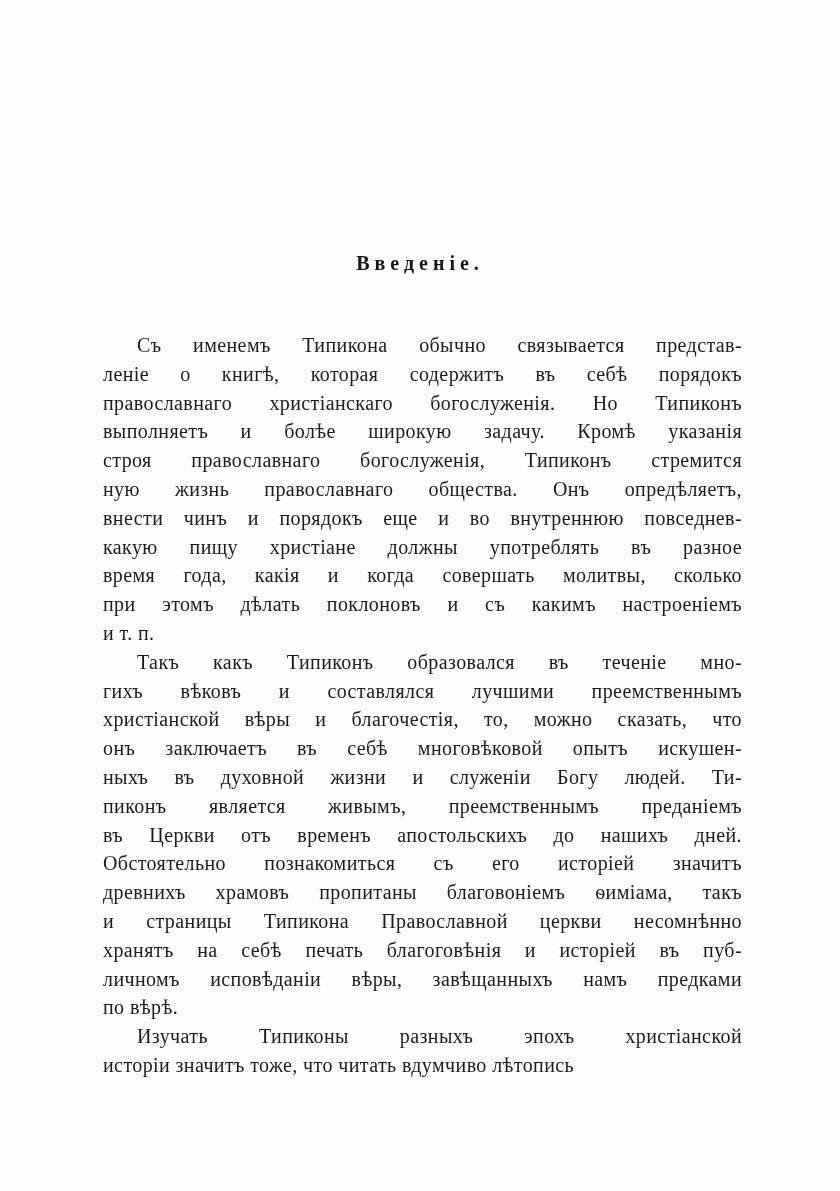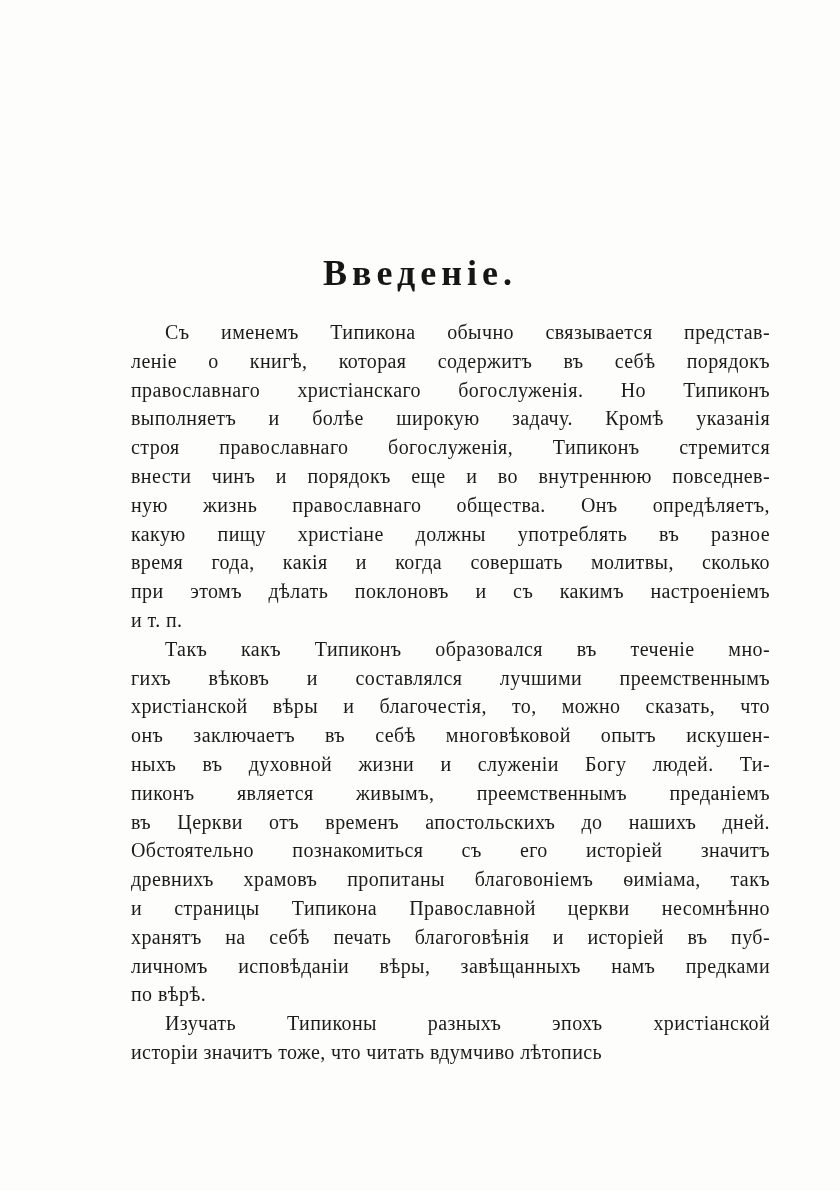--- a/index.html
+++ b/index.html
@@ -17,35 +17,34 @@
       font-family: "Liberation Serif", "DejaVu Serif", serif;
       color: #1b1b1b;
     }
     .title {
       position: absolute;
       top: 252px;
       left: 0;
       width: 100%;
       margin: 0;
       text-align: center;
-      font-size: 36px;
+      font-size: 20px;
       font-weight: bold;
       letter-spacing: 5px;
       color: #161616;
     }
     .body-text {
       position: absolute;
-      top: 318px;
+      top: 331px;
       left: 103px;
       width: 639px;
       font-size: 20px;
       line-height: 28.8px;
       letter-spacing: 0.4px;
       font-weight: 500;
-      margin-left: 28px;
     }
     .paragraph {
       margin: 0;
       padding: 0;
     }
     .line {
       text-align: justify;
       text-align-last: justify;
       white-space: normal;
     }
@@ -61,22 +60,22 @@
 
 <div class="scan-page">
   <h1 class="title">Введеніе.</h1>
   <div class="body-text">
       <div class="paragraph">
         <div class="line first">Съ именемъ Типикона обычно связывается представ-</div>
         <div class="line">леніе о книгѣ, которая содержитъ въ себѣ порядокъ</div>
         <div class="line">православнаго христіанскаго богослуженія. Но Типиконъ</div>
         <div class="line">выполняетъ и болѣе широкую задачу. Кромѣ указанія</div>
         <div class="line">строя православнаго богослуженія, Типиконъ стремится</div>
+        <div class="line">ную жизнь православнаго общества. Онъ опредѣляетъ,</div>
         <div class="line">внести чинъ и порядокъ еще и во внутреннюю повседнев-</div>
-        <div class="line">ную жизнь православнаго общества. Онъ опредѣляетъ,</div>
         <div class="line">какую пищу христіане должны употреблять въ разное</div>
         <div class="line">время года, какія и когда совершать молитвы, сколько</div>
         <div class="line">при этомъ дѣлать поклоновъ и съ какимъ настроеніемъ</div>
         <div class="line last">и т. п.</div>
       </div>
       <div class="paragraph">
         <div class="line first">Такъ какъ Типиконъ образовался въ теченіе мно-</div>
         <div class="line">гихъ вѣковъ и составлялся лучшими преемственнымъ</div>
         <div class="line">христіанской вѣры и благочестія, то, можно сказать, что</div>
         <div class="line">онъ заключаетъ въ себѣ многовѣковой опытъ искушен-</div>

